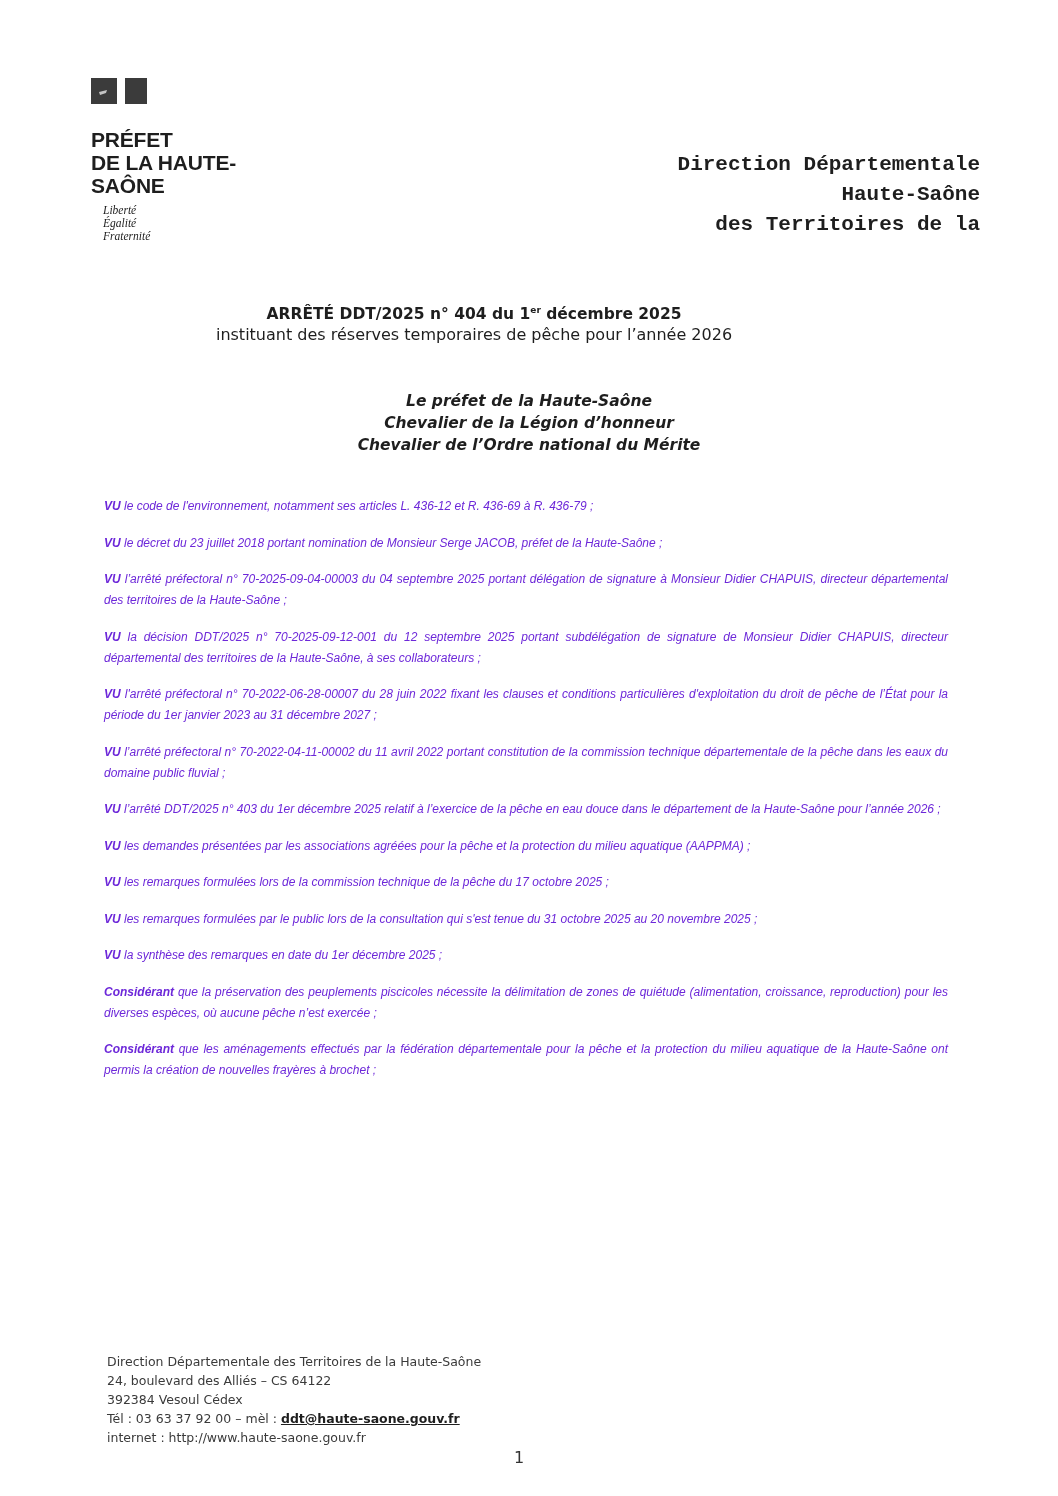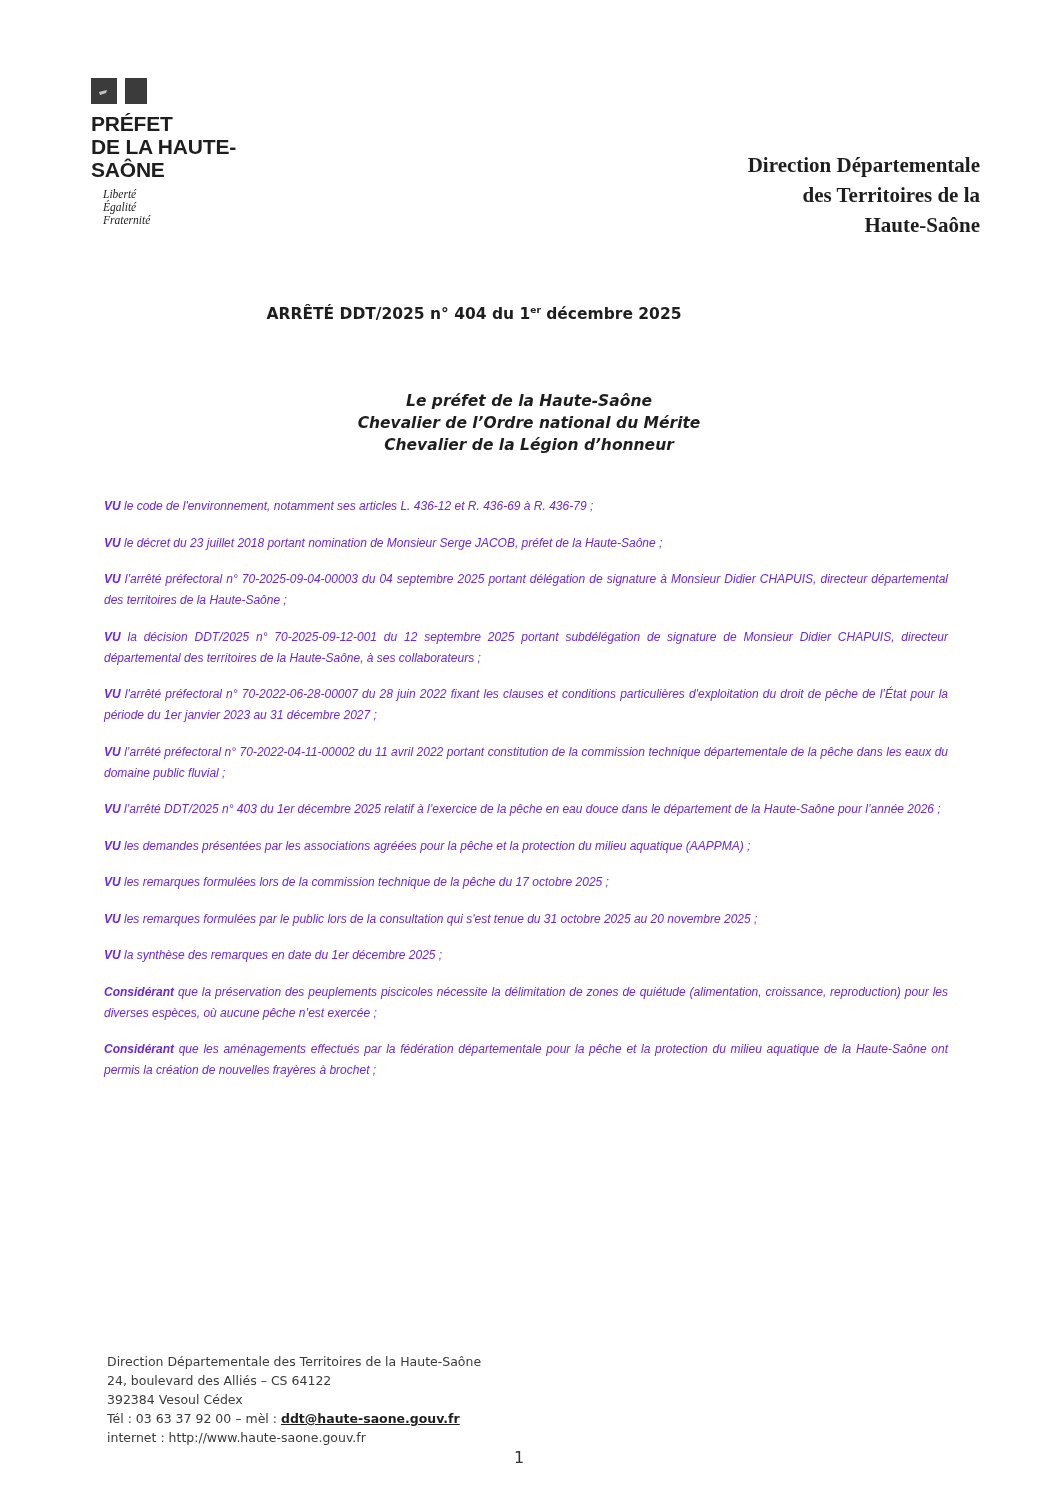--- a/index.html
+++ b/index.html
@@ -5,24 +5,24 @@
     html, body { margin: 0; padding: 0; background: #ffffff; }
     body { width: 1058px; height: 1496px; position: relative; overflow: hidden; color: #1e1e1e; font-family: "DejaVu Sans", sans-serif; }
     .abs { position: absolute; }
 
     
     .logo-block { left: 91px; top: 78px; width: 200px; }
     .marianne { width: 56px; height: 26px; display: flex; }
     .marianne .left { width: 26px; height: 26px; background: #3b3b3b; position: relative; }
     .marianne .mid { width: 8px; height: 26px; background: #fff; }
     .marianne .right { width: 22px; height: 26px; background: #3b3b3b; }
-    .prefet-title { margin-top: 8px; font-family: "Liberation Sans", sans-serif; font-weight: bold; font-size: 21px; line-height: 23px; letter-spacing: -0.2px; color: #1e1e1e; }
+    .prefet-title { margin-top: 24px; font-family: "Liberation Sans", sans-serif; font-weight: bold; font-size: 21px; line-height: 23px; letter-spacing: -0.2px; color: #1e1e1e; }
     .devise { margin-top: 7px; font-family: "Liberation Serif", serif; font-style: italic; font-size: 11.5px; line-height: 13px; color: #222; margin-left: 12px; }
 
-    .ddt-header { right: 78px; top: 150px; text-align: right; font-family: Liberation Serif, serif; font-weight: bold; font-size: 21px; line-height: 30px; color: #1e1e1e; }
+    .ddt-header { right: 78px; top: 150px; text-align: right; font-family: Liberation Mono, monospace; font-weight: bold; font-size: 21px; line-height: 30px; color: #1e1e1e; }
 
     .arrete-block { left: 0; width: 948px; top: 304px; text-align: center; }
     .arrete-title { font-weight: bold; font-size: 15.5px; line-height: 20px; }
     .arrete-subtitle { font-size: 16px; line-height: 22px; }
     sup { font-size: 9px; vertical-align: 6px; line-height: 0; }
 
     .prefet-block { left: 0; width: 1058px; top: 390px; text-align: center; font-style: italic; font-weight: bold; font-size: 15.5px; line-height: 22px; }
 
     .body-text { left: 104px; width: 844px; top: 496px; font-family: "Liberation Sans", sans-serif; font-size: 12px; line-height: 21px; color: #6d28d9; font-style: italic; }
     .para { margin: 0 0 15.5px 0; text-align: justify; }
@@ -50,32 +50,33 @@
   </div>
   <div class="devise">
     <div>Liberté</div>
     <div>Égalité</div>
     <div>Fraternité</div>
   </div>
 </div>
 
 <div class="abs ddt-header">
   <div>Direction Départementale</div>
+  <div>Haute-Saône</div>
   <div>des Territoires de la</div>
-  <div>Haute-Saône</div>
 </div>
 
 <div class="abs arrete-block">
   <div class="arrete-title"><span>ARRÊTÉ DDT/2025 n° 404 du 1</span><sup>er</sup><span> décembre 2025</span></div>
+  <div class="arrete-subtitle">instituant des réserves temporaires de pêche pour l’année 2026</div>
 </div>
 
 <div class="abs prefet-block">
   <div>Le préfet de la Haute-Saône</div>
+  <div>Chevalier de la Légion d’honneur</div>
   <div>Chevalier de l’Ordre national du Mérite</div>
-  <div>Chevalier de la Légion d’honneur</div>
 </div>
 
 <div class="abs body-text">
   <p class="para"><span class="kw">VU</span><span> le code de l'environnement, notamment ses articles L. 436-12 et R. 436-69 à R. 436-79 ;</span></p>
   <p class="para"><span class="kw">VU</span><span> le décret du 23 juillet 2018 portant nomination de Monsieur Serge JACOB, préfet de la Haute-Saône ;</span></p>
   <p class="para"><span class="kw">VU</span><span> l’arrêté préfectoral n° 70-2025-09-04-00003 du 04 septembre 2025 portant délégation de signature à Monsieur Didier CHAPUIS, directeur départemental des territoires de la Haute-Saône ;</span></p>
   <p class="para"><span class="kw">VU</span><span> la décision DDT/2025 n° 70-2025-09-12-001 du 12 septembre 2025 portant subdélégation de signature de Monsieur Didier CHAPUIS, directeur départemental des territoires de la Haute-Saône, à ses collaborateurs ;</span></p>
   <p class="para"><span class="kw">VU</span><span> l'arrêté préfectoral n° 70-2022-06-28-00007 du 28 juin 2022 fixant les clauses et conditions particulières d'exploitation du droit de pêche de l’État pour la période du 1er janvier 2023 au 31 décembre 2027 ;</span></p>
   <p class="para"><span class="kw">VU</span><span> l’arrêté préfectoral n° 70-2022-04-11-00002 du 11 avril 2022 portant constitution de la commission technique départementale de la pêche dans les eaux du domaine public fluvial ;</span></p>
   <p class="para"><span class="kw">VU</span><span> l’arrêté DDT/2025 n° 403 du 1er décembre 2025 relatif à l’exercice de la pêche en eau douce dans le département de la Haute-Saône pour l’année 2026 ;</span></p>

